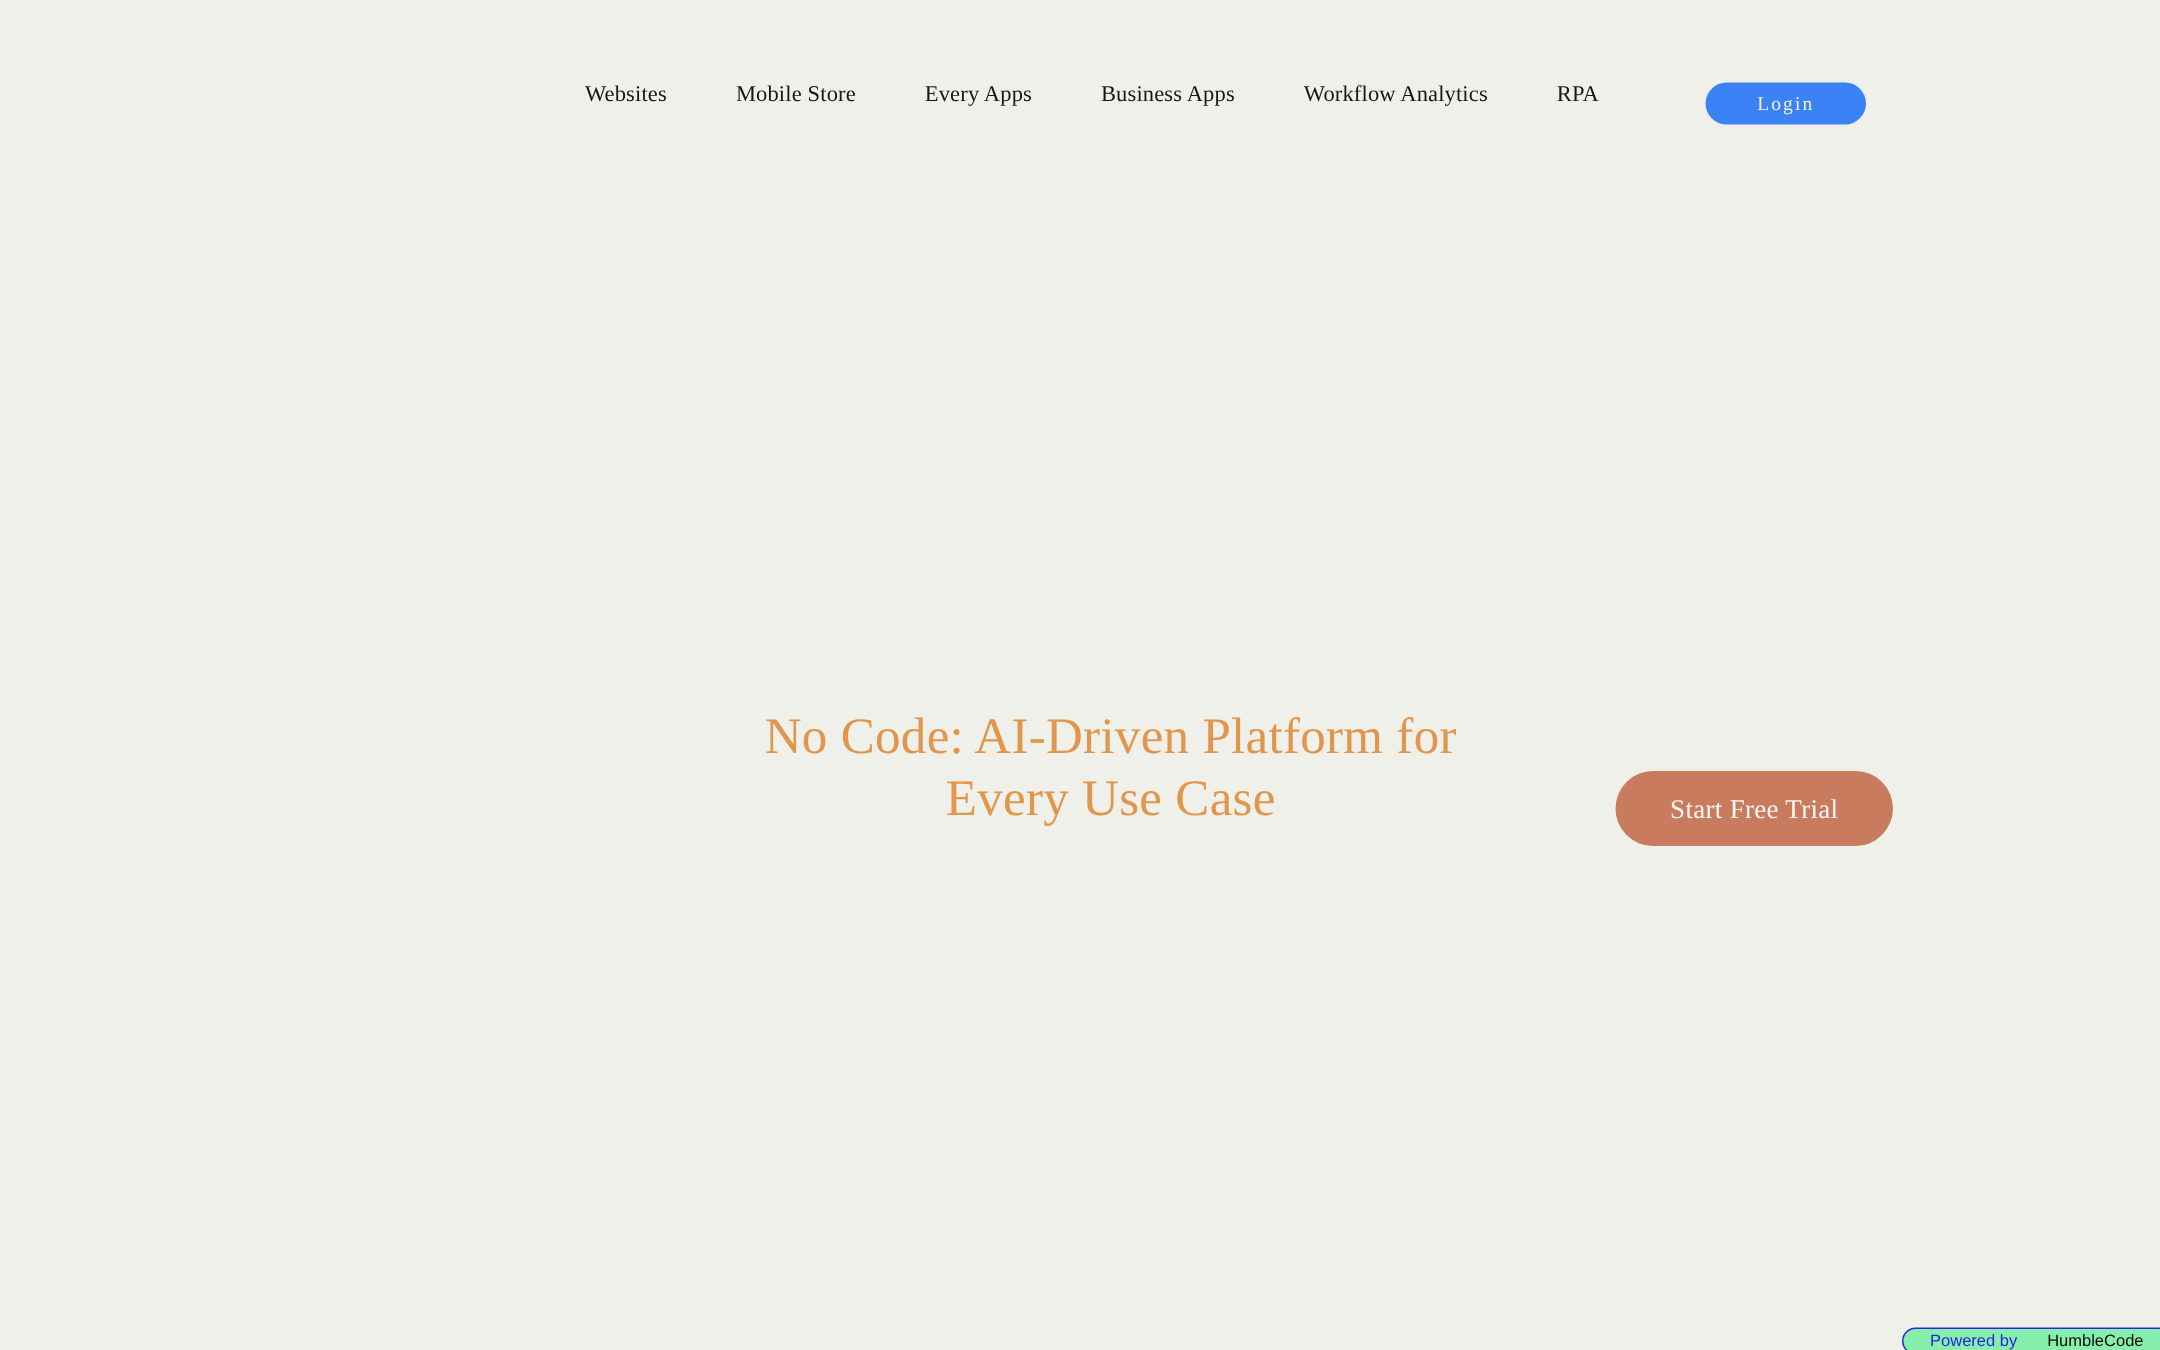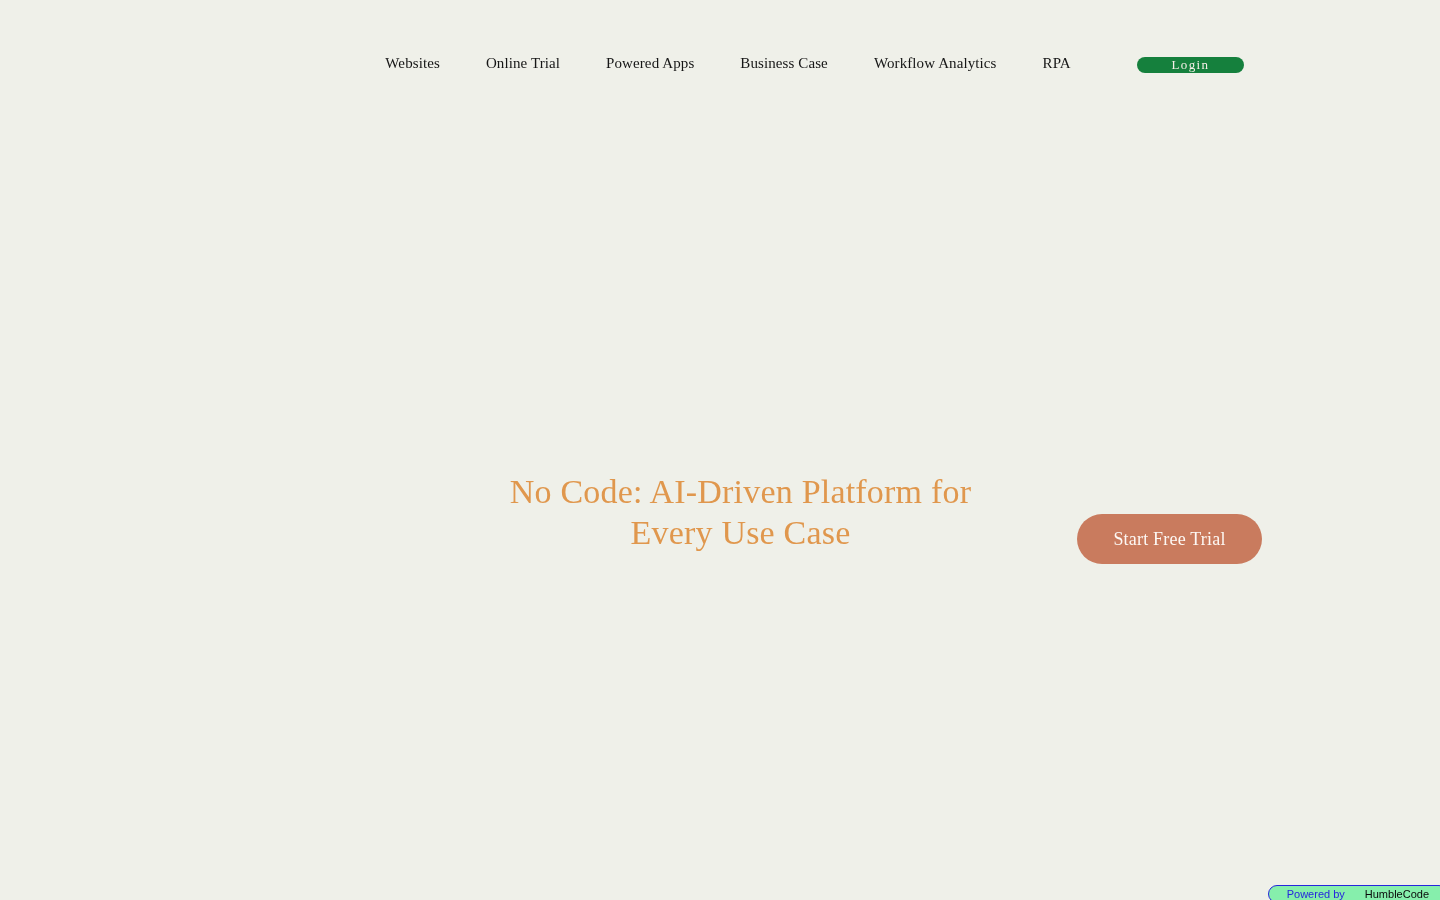--- a/index.html
+++ b/index.html
@@ -49,24 +49,24 @@
     position: absolute;
     right: 188px;
     top: 31px;
   }
 
   .login-button {
     display: inline-flex;
     align-items: center;
     justify-content: center;
     width: 107px;
-    height: 16px;
+    height: 28px;
     border: none;
     border-radius: 999px;
-    background: #15803d;
+    background: #3b82f6;
     color: #f6efe8;
     font-family: "Liberation Serif", "DejaVu Serif", serif;
     font-size: 13px;
     letter-spacing: 1.4px;
     cursor: pointer;
   }
 
   
   .hero {
     width: 100%;
@@ -152,23 +152,23 @@
   .powered-brand  { color: #0a0a0a; font-weight: 400; }
 </style>
 </head>
 <body>
 
 <header class="site-header">
 
   <nav>
     <ul class="nav-list">
       <li class="nav-item"><span>Websites</span></li>
-      <li class="nav-item"><span>Online Trial</span></li>
-      <li class="nav-item"><span>Powered Apps</span></li>
-      <li class="nav-item"><span>Business Case</span></li>
+      <li class="nav-item"><span>Mobile Store</span></li>
+      <li class="nav-item"><span>Every Apps</span></li>
+      <li class="nav-item"><span>Business Apps</span></li>
       <li class="nav-item"><span>Workflow Analytics</span></li>
       <li class="nav-item"><span>RPA</span></li>
     </ul>
   </nav>
 
   <div class="login-wrap">
     <button class="login-button">Login</button>
   </div>
 
 </header>

